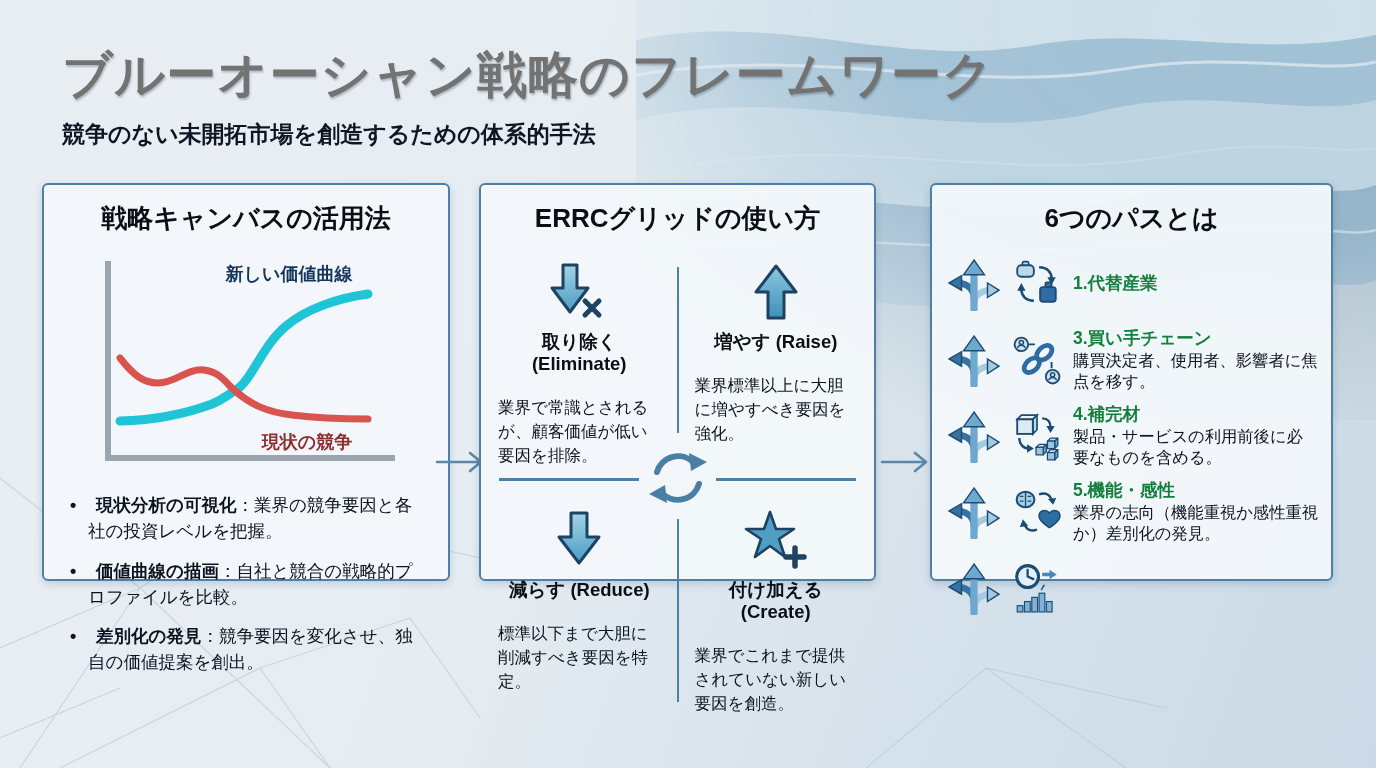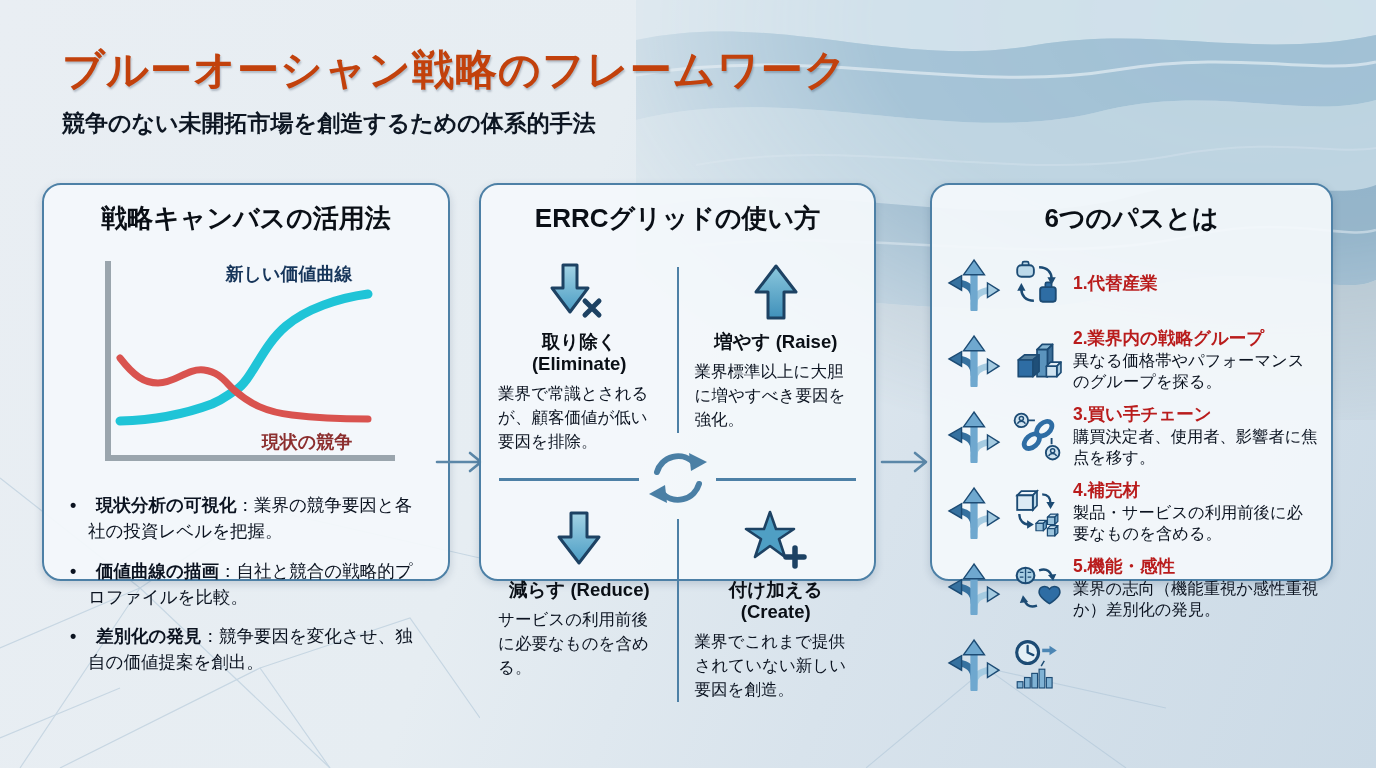--- a/index.html
+++ b/index.html
@@ -9,29 +9,29 @@
     font-family:"Liberation Sans","DejaVu Sans",sans-serif;
     color:#0c1320;
     background:linear-gradient(110deg,#e9eef3 0%,#e6edf2 40%,#d8e3ec 65%,#cbdae6 100%);
   }
   .ocean { position:absolute; top:0; right:0; pointer-events:none; }
   .mesh  { position:absolute; left:0; bottom:0; pointer-events:none; }
   .mesh2 { position:absolute; right:210px; bottom:0; pointer-events:none; }
 
   .header { position:absolute; left:62px; top:42px; }
   .header h1 {
-    font-size:42px; font-weight:800; color:#c2410c; letter-spacing:1px;
+    font-size:50px; font-weight:800; color:#737373; letter-spacing:1px;
     text-shadow:1px 2px 2px rgba(15,35,65,.25);
   }
   .header .subtitle { margin-top:10px; font-size:23px; font-weight:600; color:#0d1622; }
 
   .panel {
     position:absolute; top:183px; height:398px;
     background:rgba(243,248,251,0.94);
-    border:2px solid #4d80a6; border-radius:19px;
+    border:2px solid #4d80a6; border-radius:6px;
     box-shadow:0 3px 8px rgba(25,55,90,.18);
   }
   .panel h2 { text-align:center; font-size:26px; font-weight:800; color:#0a0f16; margin-top:16px; }
   #panel-left   { left:42px;  width:408px; }
   #panel-middle { left:479px; width:397px; }
   #panel-right  { left:930px; width:403px; }
 
   .connector { position:absolute; top:448px; pointer-events:none; }
   #connector-1 { left:434px; }
   #connector-2 { left:879px; }
@@ -43,33 +43,33 @@
   .bullets li::before { content:"•"; position:absolute; left:0; top:0; font-weight:700; font-size:18px; }
   .bullets .head { font-weight:800;margin-left:8px; }
 
   
   .quad-grid { position:absolute; top:64px; left:0; right:0; bottom:0;
     display:grid; grid-template-columns:1fr 1fr; grid-template-rows:228px 1fr; }
   .quad { display:flex; flex-direction:column; align-items:center; text-align:center; padding:0 17px; }
   .quad .qicon { margin-top:12px; }
   .quad.bottom .qicon { margin-top:32px; }
   .quad .qlabel { font-size:18.5px; font-weight:800; color:#0a0f16; margin-top:8px; line-height:1.2; }
-  .quad .qdesc { align-self:stretch; text-align:left; font-size:16.5px; line-height:1.45; margin-top:7px; color:#0b1320; }
+  .quad .qdesc { align-self:stretch; text-align:left; font-size:16.5px; line-height:1.45; margin-top:21px; color:#0b1320; }
   .divider { position:absolute; background:#4d80a6; }
   .vdiv-top    { left:calc(50% - 1px); top:82px;  width:2.5px; height:166px; }
   .vdiv-bottom { left:calc(50% - 1px); top:334px; width:2.5px; height:183px; }
   .hdiv-left   { left:18px;  top:293px; height:2.5px; width:140px; }
   .hdiv-right  { right:18px; top:293px; height:2.5px; width:140px; }
   .cycle-center { position:absolute; left:50%; top:293px; transform:translate(-50%,-50%); }
 
   
   .paths-list { margin-top:10px; padding:0 13px 0 15px; }
   .path-row { display:flex; align-items:center; gap:11px; height:76px; }
   .path-row .txt { flex:1; }
-  .path-row .ptitle { font-size:17.5px; font-weight:800; color:#b91c1c; line-height:1.25; }
+  .path-row .ptitle { font-size:17.5px; font-weight:800; color:#15803d; line-height:1.25; }
   .path-row .pdesc  { font-size:16.3px; color:#0b1320; line-height:1.3; }
   .icon { flex:0 0 auto; }
 </style>
 </head>
 <body>
 
 <svg class="ocean" width="740" height="420" viewBox="0 0 740 420">
   <defs>
     <radialGradient id="fadeRG" cx="0.85" cy="0.05" r="1.05">
       <stop offset="0" stop-color="#fff"></stop>
@@ -259,21 +259,21 @@
         <polygon points="37,5 57,31 45,31 45,57 29,57 29,31 17,31" fill="url(#gArrUp)" stroke="#1d4263" stroke-width="3" stroke-linejoin="round"></polygon>
       </svg>
       <div class="qlabel">増やす (Raise)</div>
       <div class="qdesc">業界標準以上に大胆に増やすべき要因を強化。</div>
     </div>
     <div class="quad bottom">
       <svg class="qicon" width="74" height="62" viewBox="0 0 74 62">
         <polygon points="29,4 45,4 45,28 57,28 37,54 17,28 29,28" fill="url(#gArr)" stroke="#1d4263" stroke-width="3" stroke-linejoin="round"></polygon>
       </svg>
       <div class="qlabel">減らす (Reduce)</div>
-      <div class="qdesc">サービスの利用前後に必要なものを含める。</div>
+      <div class="qdesc">標準以下まで大胆に削減すべき要因を特定。</div>
     </div>
     <div class="quad bottom">
       <svg class="qicon" width="74" height="62" viewBox="0 0 74 62">
         <polygon points="31,3 37,20 55,20 40,30 46,48 31,37 16,48 22,30 7,20 25,20" fill="#4f9fc4" stroke="#1d4263" stroke-width="2.6" stroke-linejoin="round"></polygon>
         <path d="M56 39 V57 M47 48 H65" stroke="#1d4263" stroke-width="5.5" stroke-linecap="round"></path>
       </svg>
       <div class="qlabel">付け加える</div>
       <div class="qlabel" style="margin-top:0">(Create)</div>
       <div class="qdesc">業界でこれまで提供されていない新しい要因を創造。</div>
     </div>
@@ -302,32 +302,20 @@
           <use href="#sym-branch"></use>
         </svg>
       <svg class="icon" width="50" height="50" viewBox="0 0 48 48">
           <use href="#sym-swap"></use>
         </svg>
       <div class="txt">
         <div class="ptitle">1.代替産業</div>
       </div>
     </div>
 
-    <div class="path-row">
-      <svg class="icon" width="54" height="54" viewBox="0 0 52 52">
-          <use href="#sym-branch"></use>
-        </svg>
-      <svg class="icon" width="50" height="50" viewBox="0 0 48 48">
-          <use href="#sym-cubes"></use>
-        </svg>
-      <div class="txt">
-        <div class="ptitle">2.業界内の戦略グループ</div>
-        <div class="pdesc">異なる価格帯やパフォーマンスのグループを探る。</div>
-      </div>
-    </div>
 
     <div class="path-row">
       <svg class="icon" width="54" height="54" viewBox="0 0 52 52">
           <use href="#sym-branch"></use>
         </svg>
       <svg class="icon" width="50" height="50" viewBox="0 0 48 48">
           <use href="#sym-chain"></use>
         </svg>
       <div class="txt">
         <div class="ptitle">3.買い手チェーン</div>

